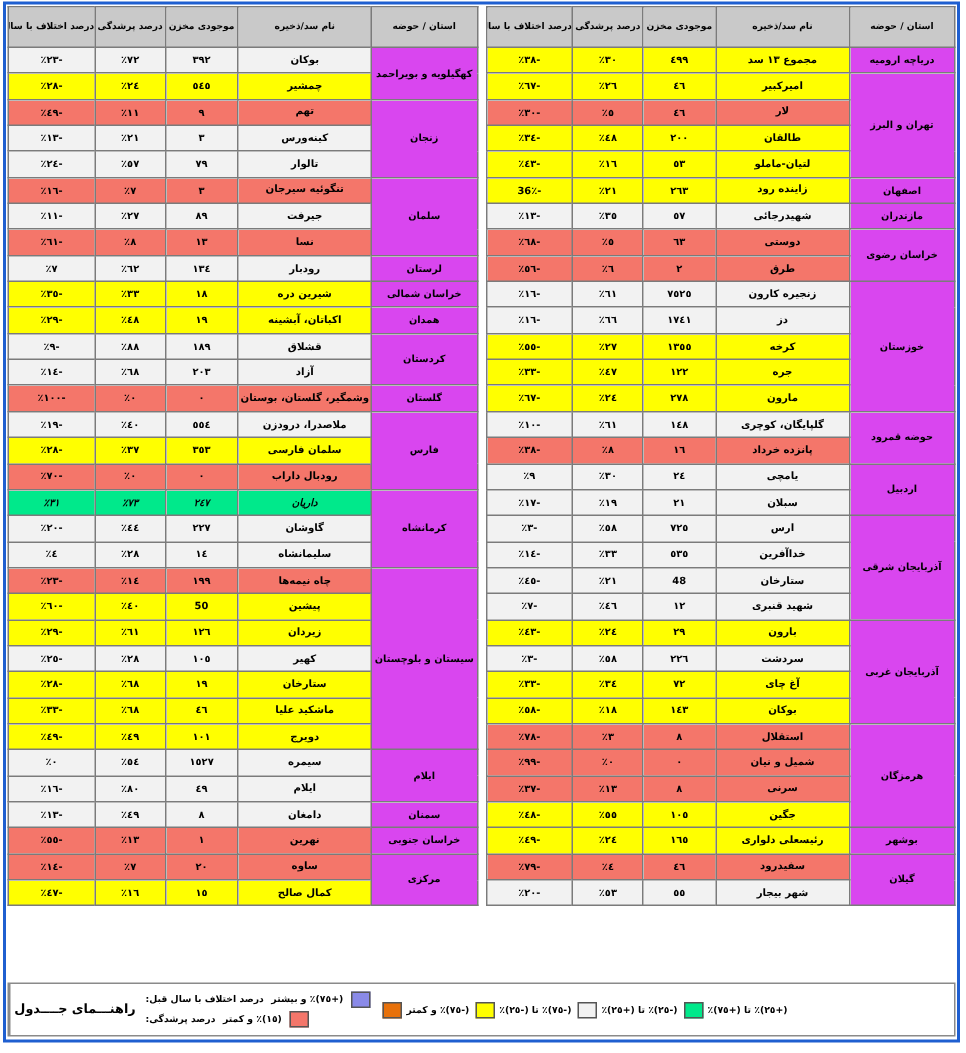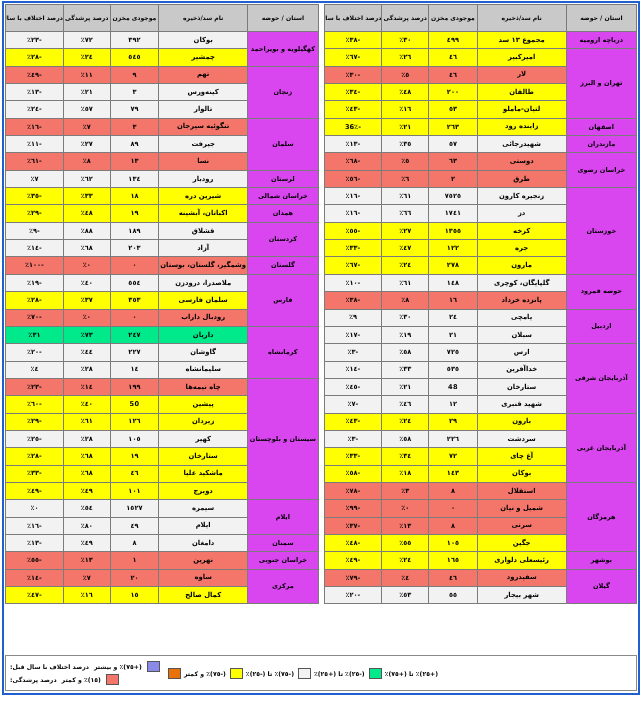--- a/index.html
+++ b/index.html
@@ -68,21 +68,21 @@
   col.c-diff{width:18.5%;}
 
   td.prov{background:#d946ef;font-size:6.5px;}
   td.dam{font-size:6.8px;}
   td.num{font-size:6.6px;letter-spacing:.2px;}
 
   
   tr.r-white  td:not(.prov){background:#f2f2f2;}
   tr.r-yellow td:not(.prov){background:#ffff00;}
   tr.r-red    td:not(.prov){background:#f4766a;}
-  tr.r-green  td:not(.prov){background:#00e98b;}
+  tr.r-green  td:not(.prov){background:#00e98b;font-style:italic;}
 
   
   .legend{
     position:absolute;
     left:5px;
     top:655px;
     width:632px;
     height:36px;
     border:1px solid #8a8a8a;
     box-sizing:border-box;
@@ -603,20 +603,21 @@
               <td class="num">١٦٪</td>
               <td class="num">-٤٧٪</td>
             </tr>
           </tbody>
       </table>
     </div>
 
   </div>
 
   <div class="legend">
+    <div class="legend-title">راهنـــمای جــــدول</div>
     <div class="legend-rows">
       <div class="legend-row">
         <span class="lbl">درصد اختلاف با سال قبل:</span>
         <span class="val">(+٧٥)٪ و بیشتر</span>
         <span class="sw" style="background: rgb(138, 138, 232);"></span>
       </div>
       <div class="legend-row">
         <span class="lbl">درصد پرشدگی:</span>
         <span class="val">(١٥)٪ و کمتر</span>
         <span class="sw" style="background: rgb(244, 118, 106);"></span>

